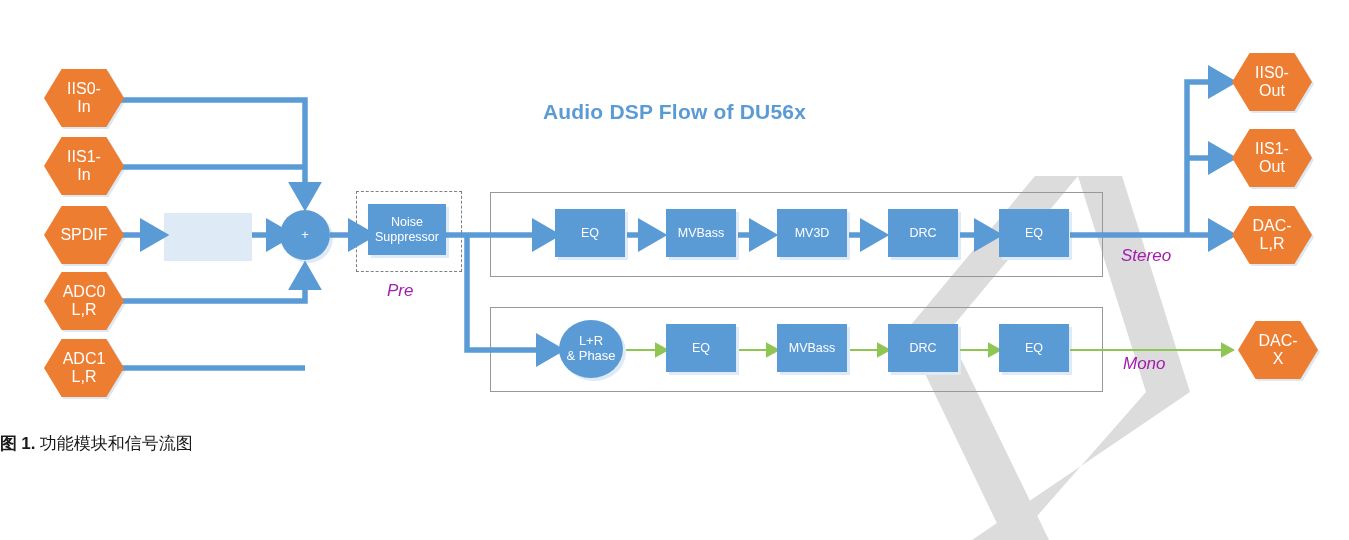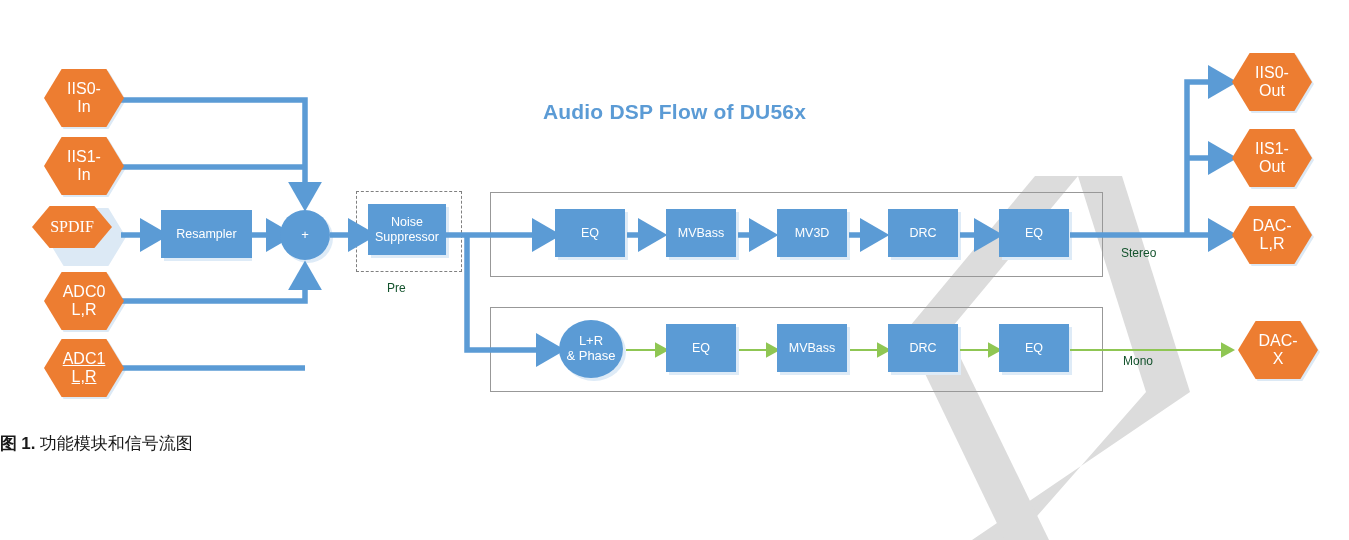--- a/index.html
+++ b/index.html
@@ -90,23 +90,24 @@
     z-index: 1;
     border: 1.6px dashed #808080;
     background: transparent;
     box-sizing: border-box;
   }
 
   
   .glabel {
     position: absolute;
     z-index: 3;
-    color: #14532d;
-    font-size: 12px;
+    color: #a21caf;
+    font-size: 17px;
     white-space: nowrap;
+    font-style: italic;
   }
 
   #diagram-title {
     position: absolute;
     z-index: 3;
     left: 0;
     top: 100px;
     width: 1349px;
     text-align: center;
     color: #5B9BD5;
@@ -215,46 +216,43 @@
 
   <div class="hex-shadow" style="left:46px; top:139px; width:80px; height:58px;"></div>
   <div class="node hex" style="left:44px; top:137px; width:80px; height:58px;">
     <div>
       <div>IIS1-</div>
       <div>In</div>
     </div>
   </div>
 
   <div class="hex-shadow" style="left:46px; top:208px; width:80px; height:58px;"></div>
-  <div class="node hex" style="left:32px; top:206px; width:80px; height:42px;font-family:Liberation Serif, serif;">
+  <div class="node hex" style="left:44px; top:206px; width:80px; height:58px;">
     <div>
       <div>SPDIF</div>
     </div>
   </div>
 
   <div class="hex-shadow" style="left:46px; top:274px; width:80px; height:58px;"></div>
   <div class="node hex" style="left:44px; top:272px; width:80px; height:58px;">
     <div>
       <div>ADC0</div>
       <div>L,R</div>
     </div>
   </div>
 
   <div class="hex-shadow" style="left:46px; top:341px; width:80px; height:58px;"></div>
-  <div class="node hex" style="left:44px; top:339px; width:80px; height:58px;text-decoration:underline;">
+  <div class="node hex" style="left:44px; top:339px; width:80px; height:58px;">
     <div>
       <div>ADC1</div>
       <div>L,R</div>
     </div>
   </div>
 
   <div class="box-shadow" style="left:164px; top:213px; width:88px; height:48px;"></div>
-  <div class="node box" style="left:161px; top:210px; width:91px; height:48px;">
-    <span>Resampler</span>
-  </div>
 
   <div class="circle-shadow" style="left:283px; top:213px; width:50px; height:50px;"></div>
   <div class="node circle" style="left:280px; top:210px; width:50px; height:50px;">
     <span>+</span>
   </div>
 
   <div class="box-shadow" style="left:371px; top:207px; width:78px; height:51px;"></div>
   <div class="node box" style="left:368px; top:204px; width:78px; height:51px;">
     <div>
       <div>Noise</div>

